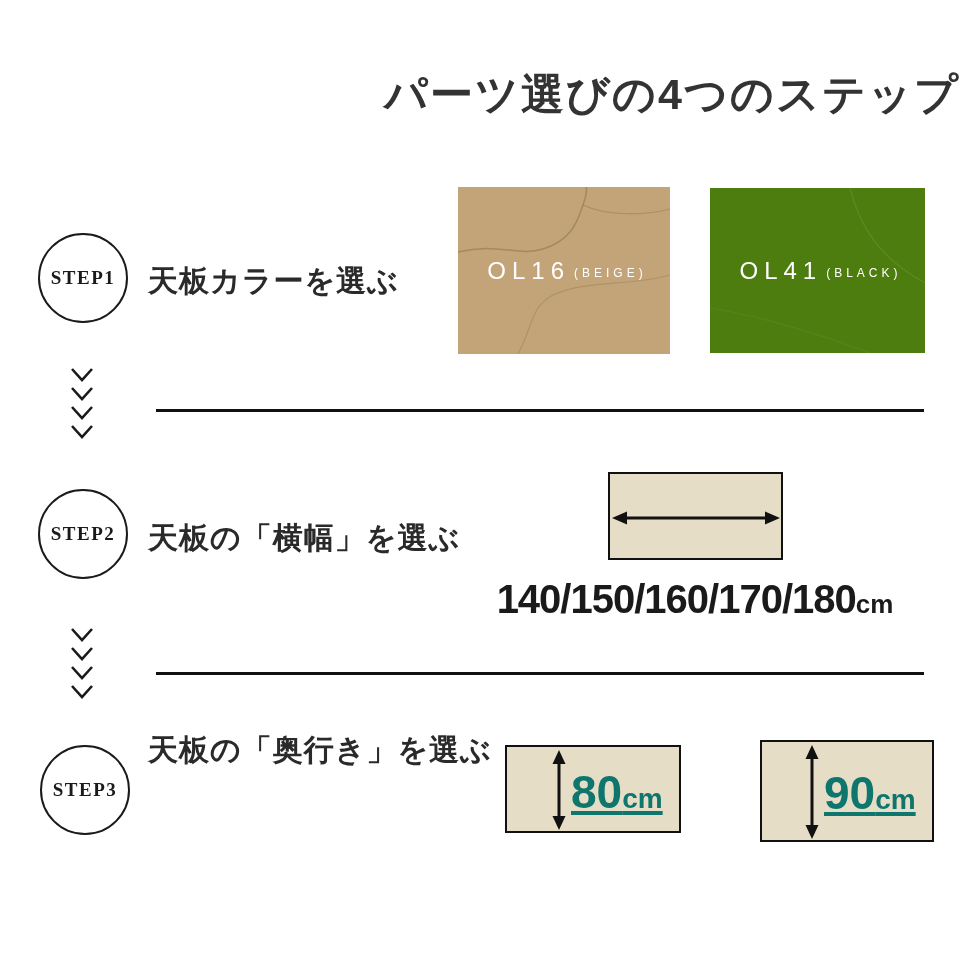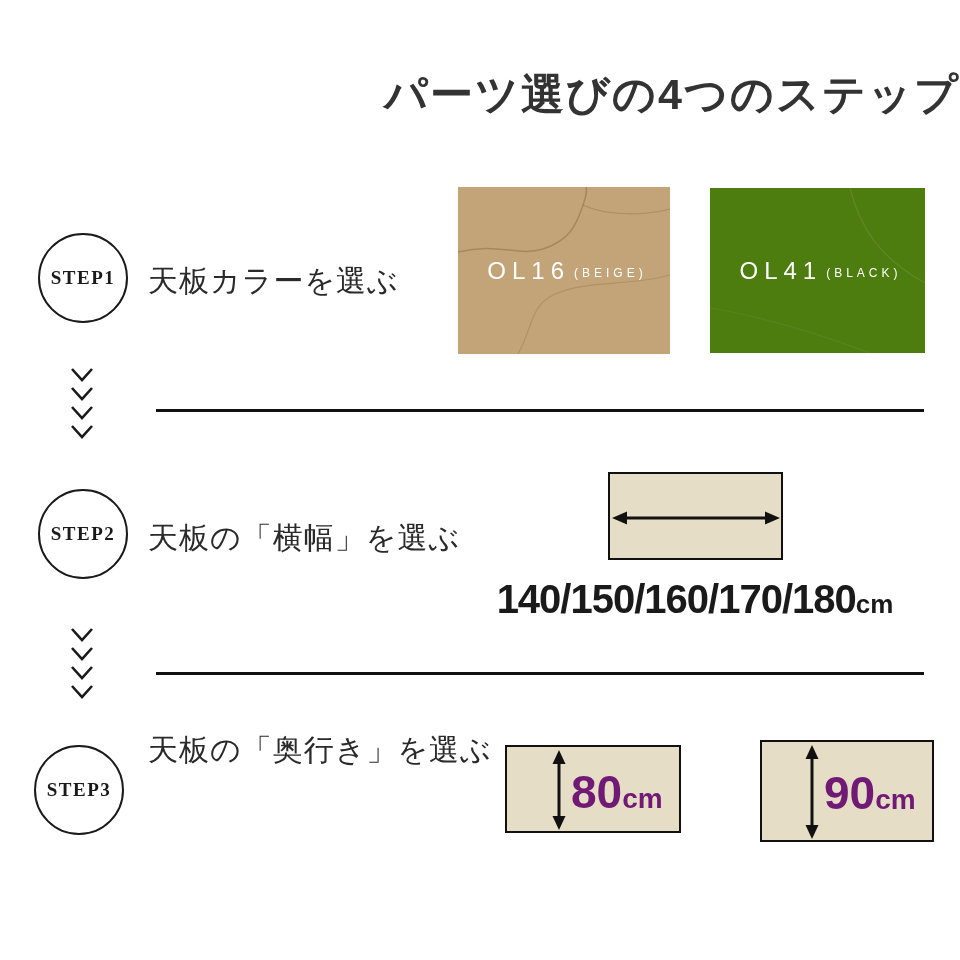--- a/index.html
+++ b/index.html
@@ -32,26 +32,26 @@
     display: flex; align-items: center; justify-content: center;
     font-size: 19px;
     font-weight: 700;
     letter-spacing: 1.5px;
     color: #1a1a1a;
     background: #ffffff;
     font-family: Liberation Serif, serif;
   }
   .badge-1 { left: 38px; top: 233px; }
   .badge-2 { left: 38px; top: 489px; }
-  .badge-3 { left: 34px; top: 745px; align-items: center; }
+  .badge-3 { left: 40px; top: 745px; align-items: center; }
   .step-label {
     position: absolute;
     left: 148px;
     font-size: 30px;
-    font-weight: 400;
+    font-weight: 700;
     letter-spacing: 1px;
     color: #2a2a2a;
     white-space: nowrap;
   }
   .label-1 { top: 261px; }
   .label-2 { top: 518px; }
   .label-3 { top: 730px; }
 
   .swatch {
     position: absolute;
@@ -121,22 +121,23 @@
   .panel-depth { display: flex; align-items: center; }
   .panel-80 { left: 505px; top: 745px; width: 176px; height: 88px; }
   .panel-90 { left: 760px; top: 740px; width: 174px; height: 102px; }
   .depth-arrow { position: absolute; top: 3px; }
   .panel-80 .depth-arrow { left: 44px; }
   .panel-90 .depth-arrow { left: 42px; }
   .depth-value {
     position: absolute;
     font-size: 46px;
     font-weight: 700;
-    color: #701a75;
+    color: #0f766e;
     white-space: nowrap;
+    text-decoration: underline;
   }
   .panel-80 .depth-value { left: 64px; top: 18px; }
   .panel-90 .depth-value { left: 62px; top: 24px; }
   .depth-value .unit-small { font-size: 28px; }
 </style>
 </head>
 <body>
 
 <div class="canvas">
 

